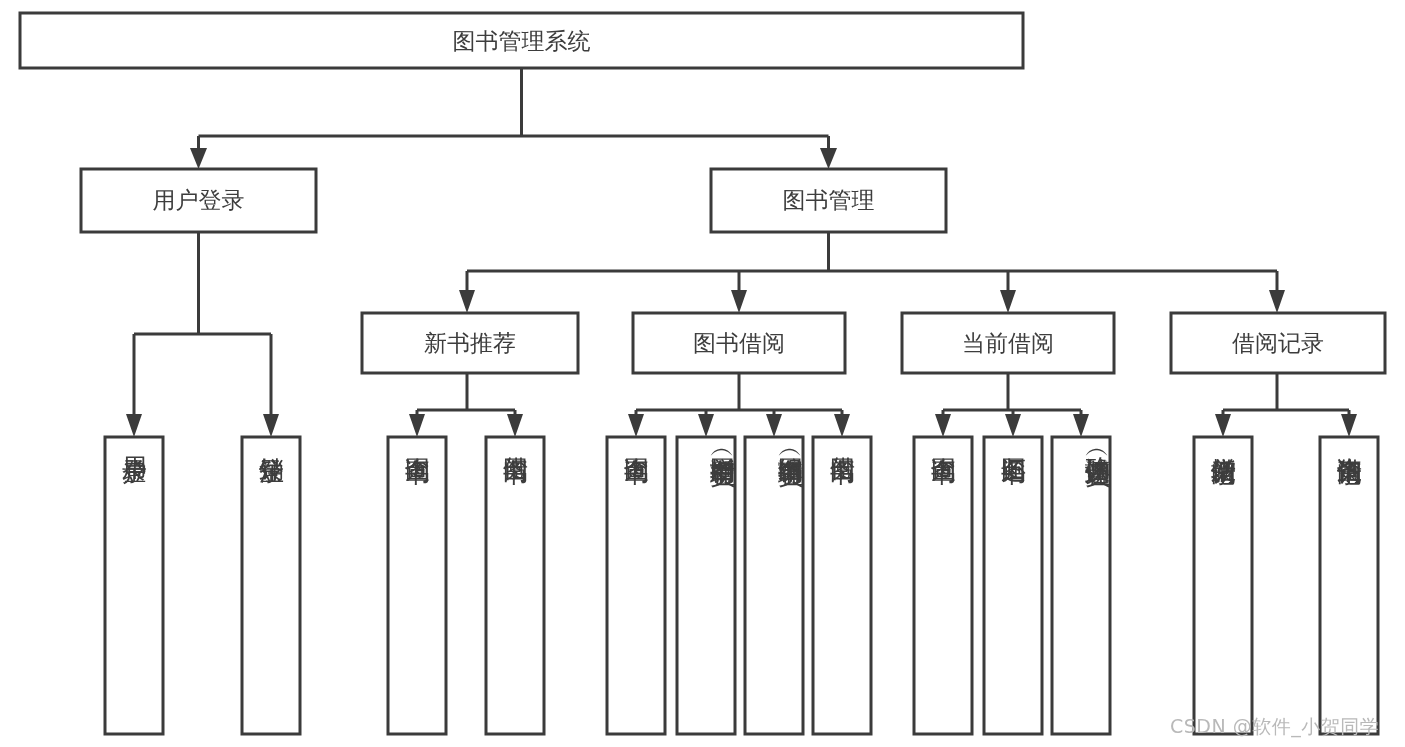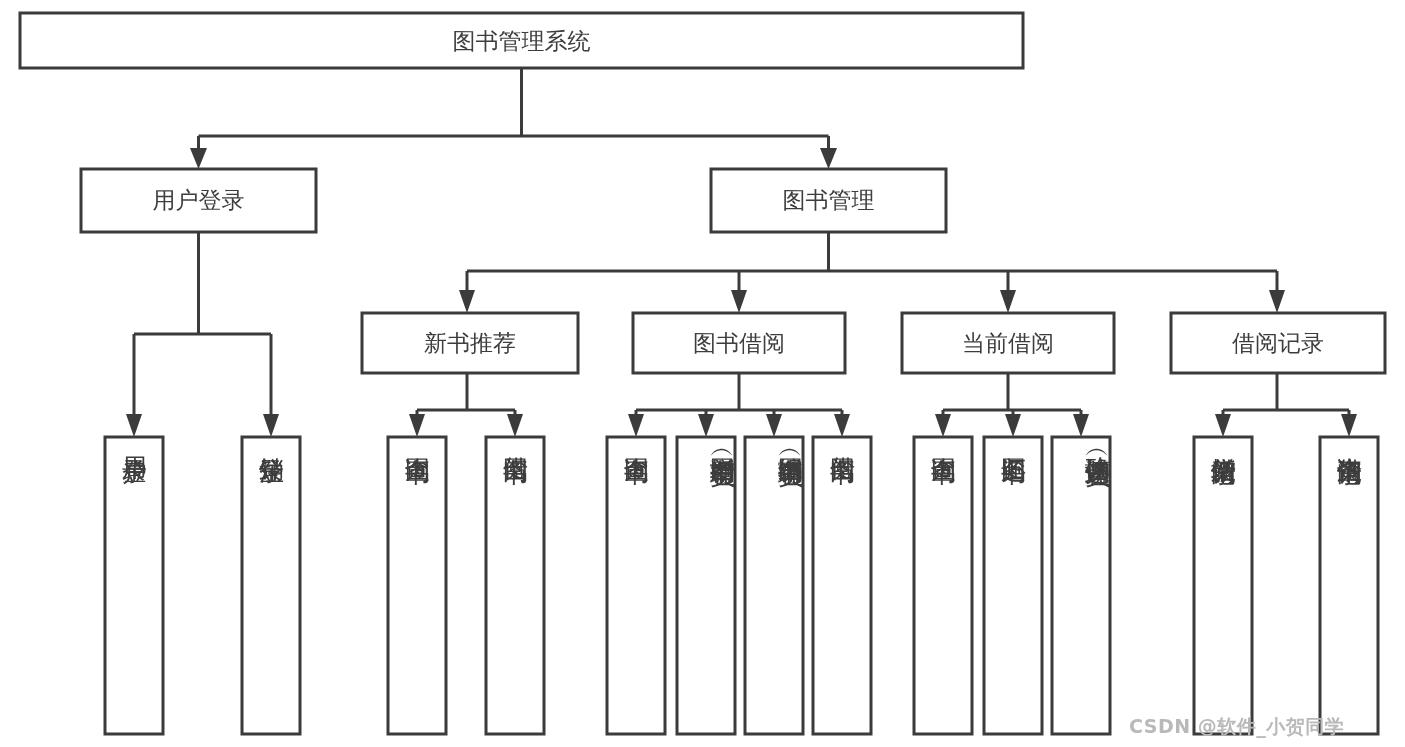--- a/index.html
+++ b/index.html
@@ -196,14 +196,14 @@
   <div class="leaf-label-wrap" style="left:607px; top:437px; width:58px; height:297px;">查询图书</div>
   <div class="leaf-label-wrap" style="left:677px; top:437px; width:58px; height:297px; align-items:flex-start;">新增图书（管理员）</div>
   <div class="leaf-label-wrap" style="left:745px; top:437px; width:58px; height:297px; align-items:flex-start;">编辑图书（管理员）</div>
   <div class="leaf-label-wrap" style="left:813px; top:437px; width:58px; height:297px;">借阅图书</div>
   <div class="leaf-label-wrap" style="left:914px; top:437px; width:58px; height:297px;">查询图书</div>
   <div class="leaf-label-wrap" style="left:984px; top:437px; width:58px; height:297px;">归还图书</div>
   <div class="leaf-label-wrap" style="left:1052px; top:437px; width:58px; height:297px; align-items:flex-start;">确认归还（管理员）</div>
   <div class="leaf-label-wrap" style="left:1194px; top:437px; width:58px; height:297px;">新增借阅记录</div>
   <div class="leaf-label-wrap" style="left:1320px; top:437px; width:58px; height:297px;">查询借阅记录</div>
 
-  <div class="watermark" style="left:1129px; top:714px;font-weight:bold;">CSDN @软件_小贺同学</div>
+  <div class="watermark" style="left:1170px; top:714px;">CSDN @软件_小贺同学</div>
 </div>
 
 </body></html>

